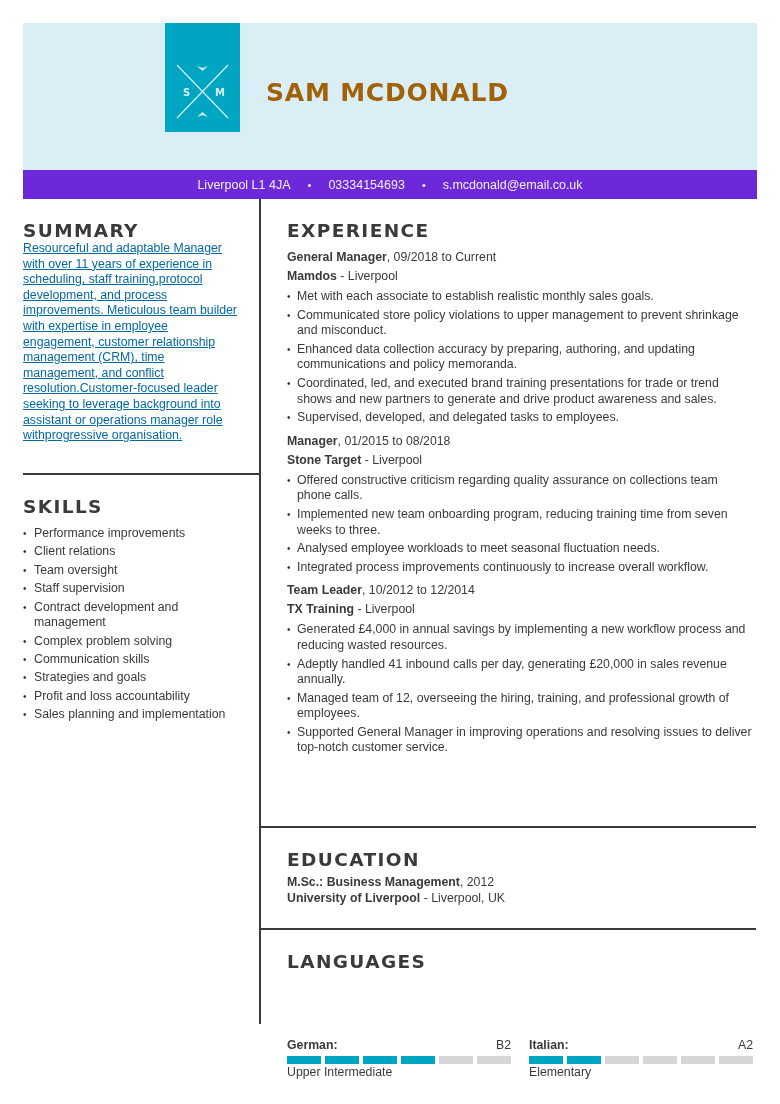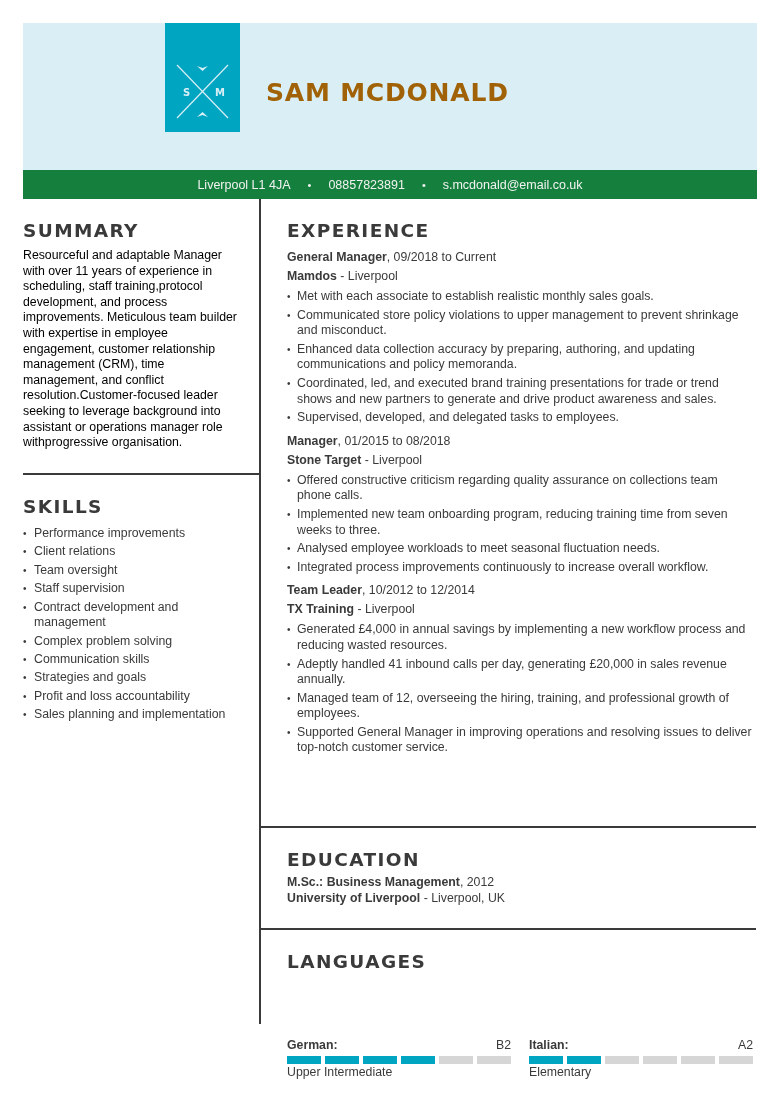--- a/index.html
+++ b/index.html
@@ -4,30 +4,30 @@
 <style>
   * { box-sizing: border-box; margin: 0; padding: 0; }
   html, body { width: 780px; height: 1104px; background: #ffffff; overflow: hidden; }
   body { position: relative; font-family: "Liberation Sans", sans-serif; color: #3a3a3a; }
 
   .header-band { position: absolute; left: 23px; top: 23px; width: 734px; height: 147px; background: #d9eff5; }
   .monogram { position: absolute; left: 165px; top: 23px; width: 75px; height: 109px; background: #00a5c2; }
   .monogram svg { position: absolute; left: 0; top: 0; }
   .name { position: absolute; left: 266px; top: 78px; font-family: "DejaVu Sans", sans-serif; font-weight: bold; font-size: 25px; letter-spacing: 0.8px; color: #a16207; }
 
-  .contact-bar { position: absolute; left: 23px; top: 170px; width: 734px; height: 29px; background: #15803d; display: flex; justify-content: center; align-items: center; color: #f2f2f2; font-size: 12.5px; }
+  .contact-bar { position: absolute; left: 23px; top: 170px; width: 734px; height: 29px; background: #6d28d9; display: flex; justify-content: center; align-items: center; color: #f2f2f2; font-size: 12.5px; }
   .contact-bar .sep { margin: 0 17px; font-size: 11px; }
 
   .vline { position: absolute; left: 259px; top: 199px; width: 1.5px; height: 825px; background: #3a3a3a; }
 
   .section-title { font-family: "DejaVu Sans", sans-serif; font-weight: bold; font-size: 18.5px; letter-spacing: 1.4px; color: #3a3a3a; }
 
   .left-col { position: absolute; left: 23px; width: 214px; }
   .summary { top: 220px; }
-  .summary p { margin-top: 7px; font-size: 12.3px; line-height: 15.6px; color: #000000; }
+  .summary p { font-size: 12.3px; line-height: 15.6px; color: #0369a1; text-decoration: underline; }
   .left-divider { position: absolute; left: 23px; top: 473px; width: 237px; height: 2px; background: #3a3a3a; }
   .skills { top: 496px; }
   .skills ul { list-style: none; margin-top: 9px; }
   .skills li { position: relative; padding-left: 11px; font-size: 12.3px; line-height: 15.6px; margin-bottom: 2.8px; }
   .skills li::before { content: "•"; position: absolute; left: 0; top: 0; font-size: 10px; }
 
   .right-col { position: absolute; left: 287px; width: 468px; }
   .experience { top: 220px; }
   .job { margin-top: 6px; }
   .job:first-of-type { margin-top: 7px; }
@@ -62,21 +62,21 @@
     <polygon points="32,94 37.5,89 43,94 37.5,92" fill="#d9eff5"></polygon>
     <text x="18" y="73" font-family="DejaVu Sans, sans-serif" font-size="10" font-weight="bold" fill="#d9eff5">S</text>
     <text x="50" y="73" font-family="DejaVu Sans, sans-serif" font-size="10" font-weight="bold" fill="#d9eff5">M</text>
   </svg>
 </div>
 <div class="name">SAM MCDONALD</div>
 
 <div class="contact-bar">
   <span>Liverpool L1 4JA</span>
   <span class="sep">•</span>
-  <span>08857823891</span>
+  <span>03334154693</span>
   <span class="sep">•</span>
   <span>s.mcdonald@email.co.uk</span>
 </div>
 
 <div class="vline"></div>
 
 <section class="left-col summary">
   <h2 class="section-title">SUMMARY</h2>
   <p>Resourceful and adaptable Manager with over 11 years of experience in scheduling, staff training,protocol development, and process improvements. Meticulous team builder with expertise in employee engagement, customer relationship management (CRM), time management, and conflict resolution.Customer-focused leader seeking to leverage background into assistant or operations manager role withprogressive organisation.</p>
 </section>

